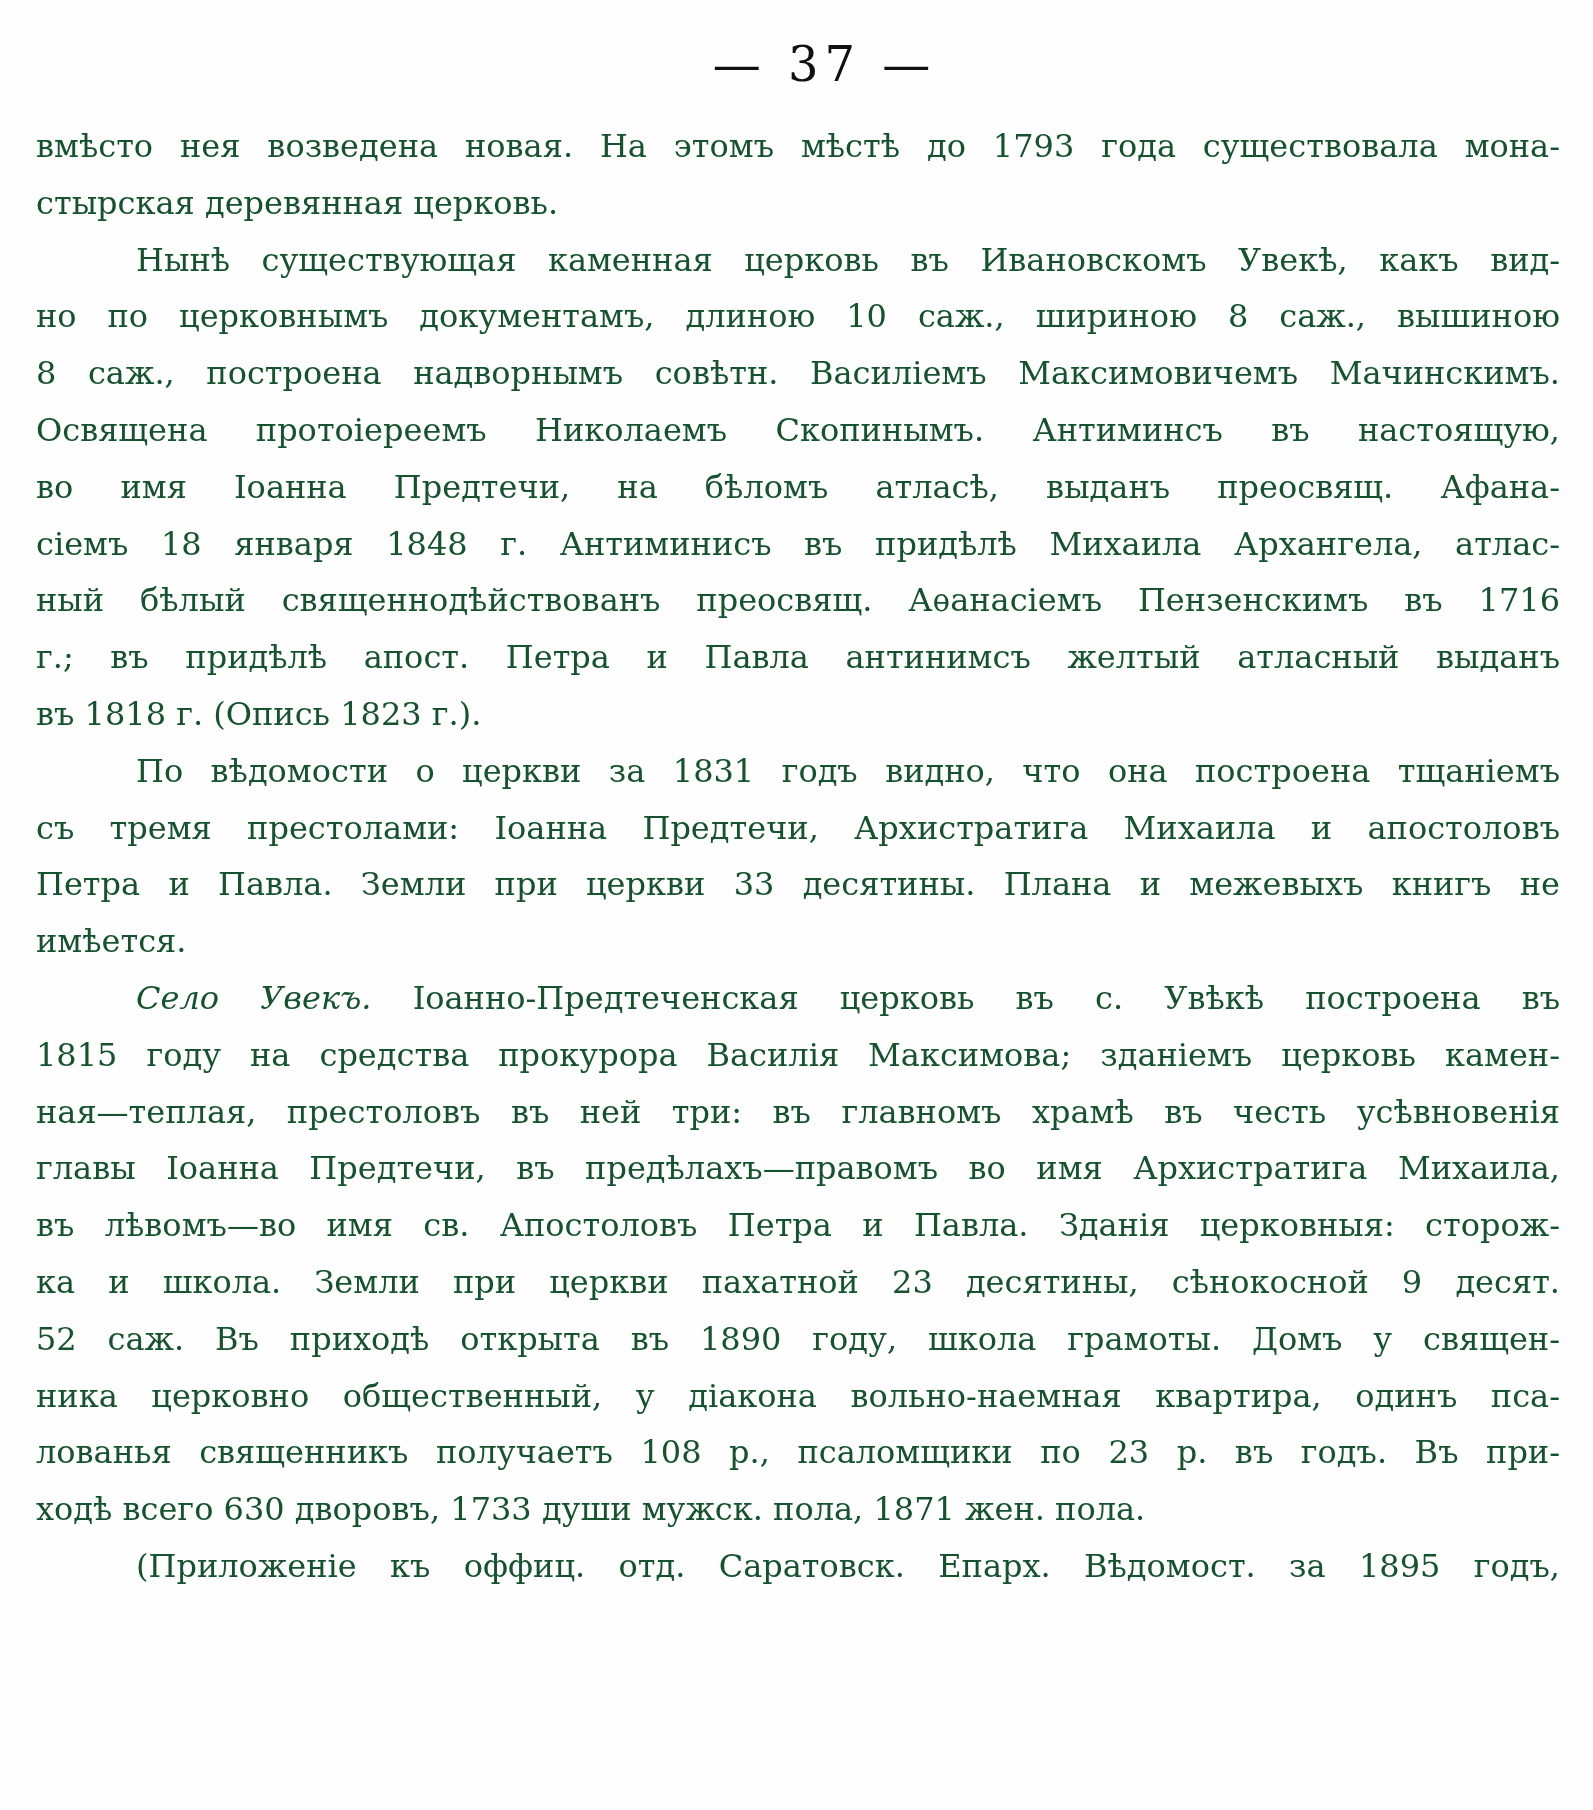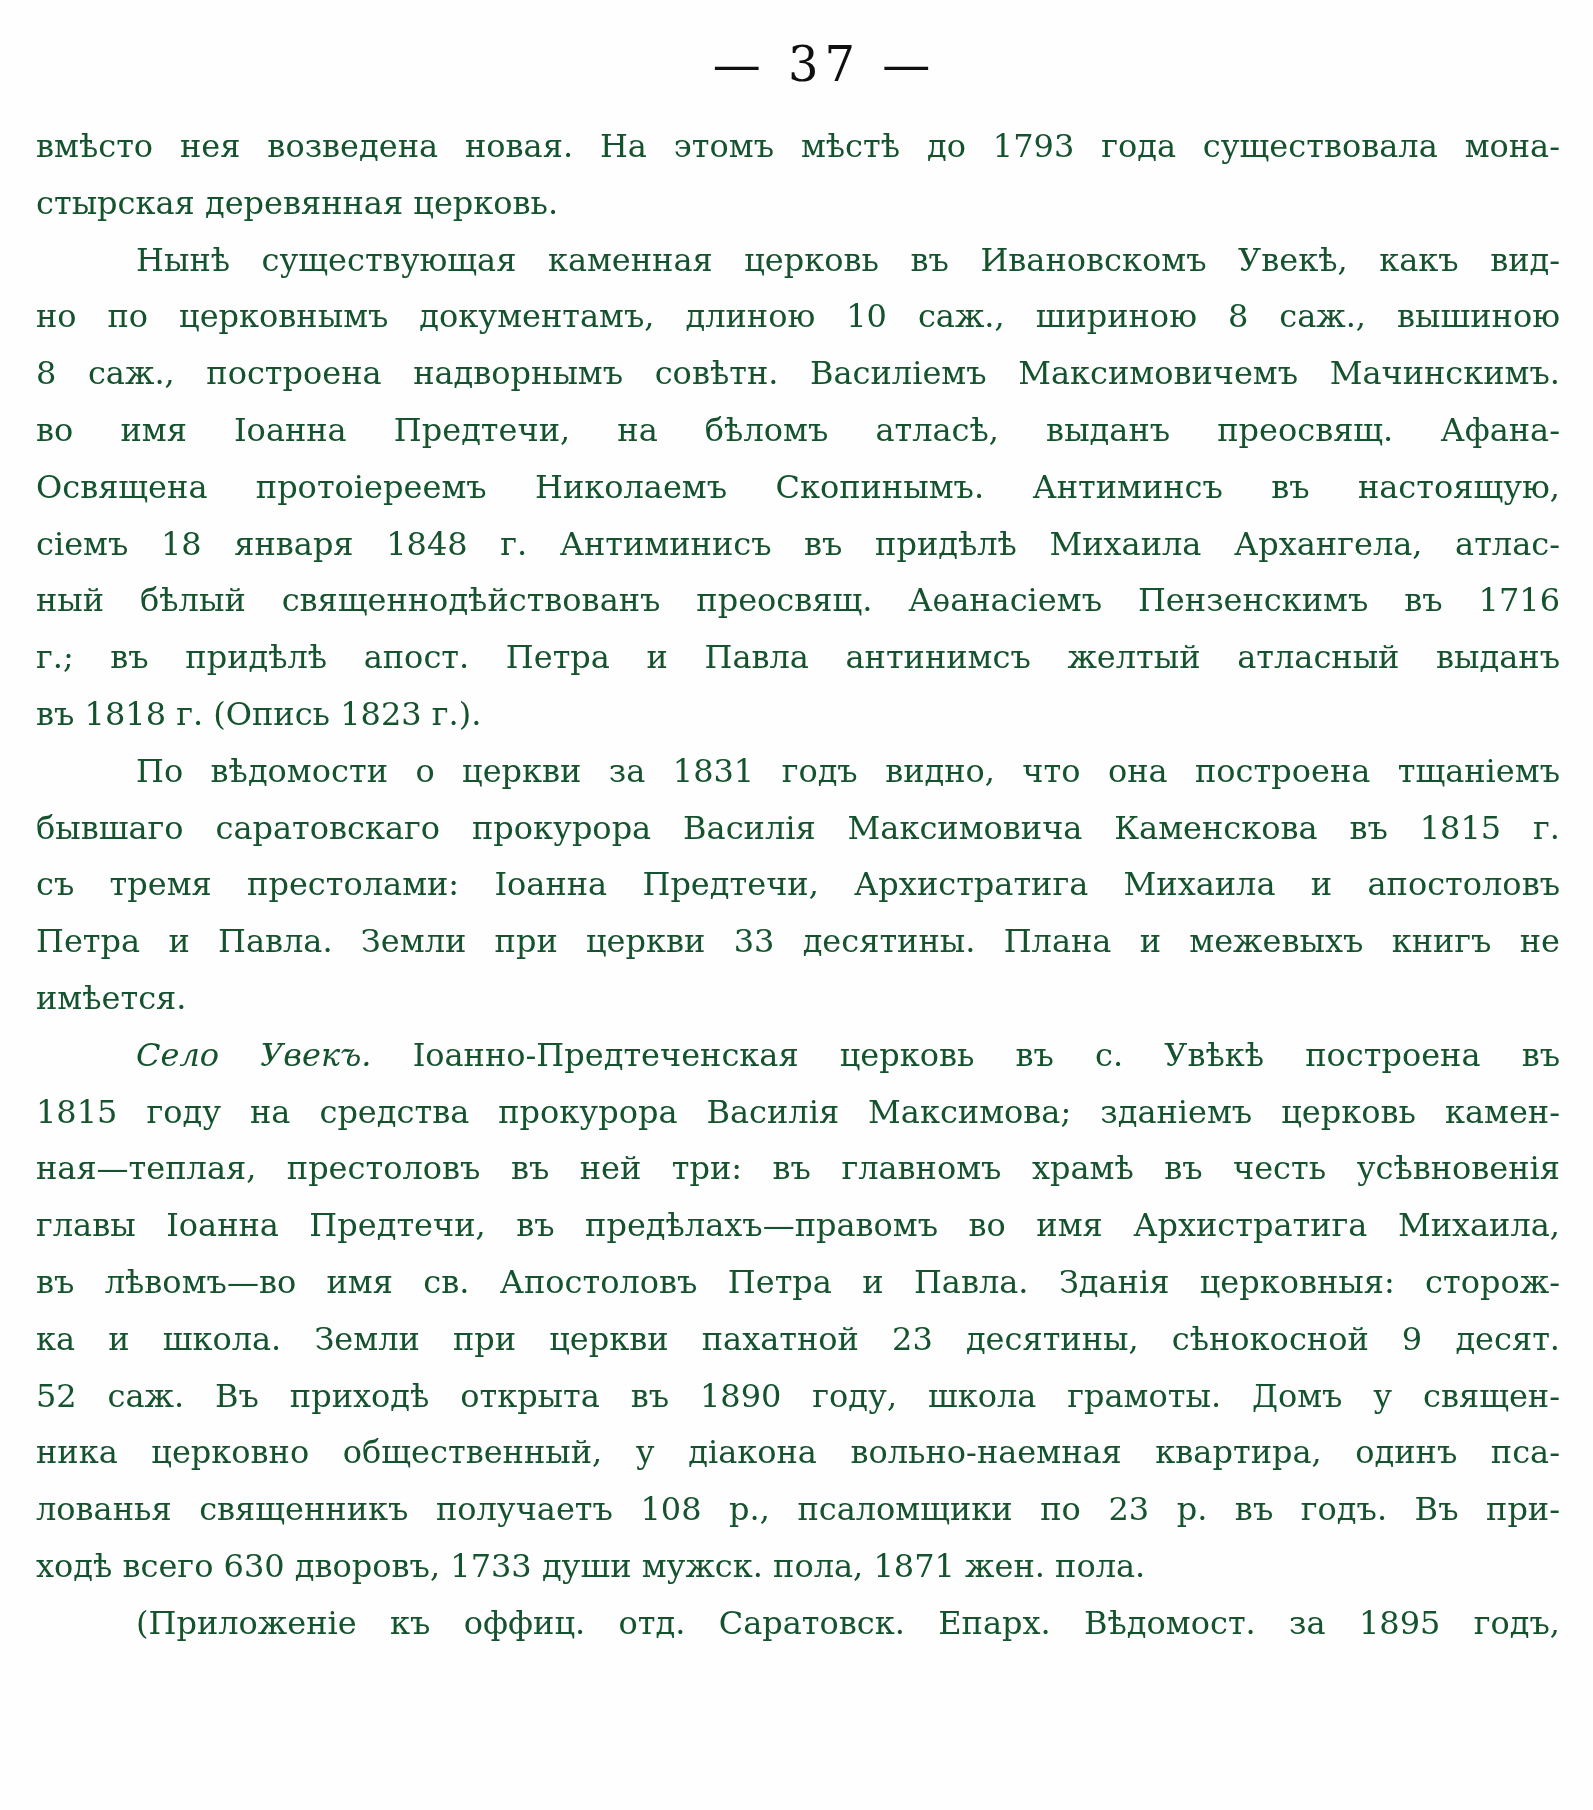--- a/index.html
+++ b/index.html
@@ -53,28 +53,27 @@
 <body>
 
 <div class="page">
   <div class="page-header">— 37 —</div>
   <div class="text-block">
       <div class="line"><span class="">вмѣсто нея возведена новая. На этомъ мѣстѣ до 1793 года существовала мона-</span></div>
       <div class="line last"><span class="">стырская деревянная церковь.</span></div>
       <div class="line indent"><span class="">Нынѣ существующая каменная церковь въ Ивановскомъ Увекѣ, какъ вид-</span></div>
       <div class="line"><span class="">но по церковнымъ документамъ, длиною 10 саж., шириною 8 саж., вышиною</span></div>
       <div class="line"><span class="">8 саж., построена надворнымъ совѣтн. Василіемъ Максимовичемъ Мачинскимъ.</span></div>
+      <div class="line"><span class="">Освящена протоіереемъ Николаемъ Скопинымъ. Антиминсъ въ настоящую,</span></div>
       <div class="line"><span class="">во имя Іоанна Предтечи, на бѣломъ атласѣ, выданъ преосвящ. Афана-</span></div>
-      <div class="line"><span class="">Освящена протоіереемъ Николаемъ Скопинымъ. Антиминсъ въ настоящую,</span></div>
       <div class="line"><span class="">сіемъ 18 января 1848 г. Антиминисъ въ придѣлѣ Михаила Архангела, атлас-</span></div>
       <div class="line"><span class="">ный бѣлый священнодѣйствованъ преосвящ. Аѳанасіемъ Пензенскимъ въ 1716</span></div>
       <div class="line"><span class="">г.; въ придѣлѣ апост. Петра и Павла антинимсъ желтый атласный выданъ</span></div>
       <div class="line last"><span class="">въ 1818 г. (Опись 1823 г.).</span></div>
       <div class="line indent"><span class="">По вѣдомости о церкви за 1831 годъ видно, что она построена тщаніемъ</span></div>
-      <div class="line"><span class="">бывшаго саратовскаго прокурора Василія Максимовича Каменскова въ 1815 г.</span></div>
       <div class="line"><span class="">съ тремя престолами: Іоанна Предтечи, Архистратига Михаила и апостоловъ</span></div>
       <div class="line"><span class="">Петра и Павла. Земли при церкви 33 десятины. Плана и межевыхъ книгъ не</span></div>
       <div class="line last"><span class="">имѣется.</span></div>
       <div class="line indent"><span class="it">Село Увекъ.</span><span class=""> Іоанно-Предтеченская церковь въ с. Увѣкѣ построена въ</span></div>
       <div class="line"><span class="">1815 году на средства прокурора Василія Максимова; зданіемъ церковь камен-</span></div>
       <div class="line"><span class="">ная—теплая, престоловъ въ ней три: въ главномъ храмѣ въ честь усѣвновенія</span></div>
       <div class="line"><span class="">главы Іоанна Предтечи, въ предѣлахъ—правомъ во имя Архистратига Михаила,</span></div>
       <div class="line"><span class="">въ лѣвомъ—во имя св. Апостоловъ Петра и Павла. Зданія церковныя: сторож-</span></div>
       <div class="line"><span class="">ка и школа. Земли при церкви пахатной 23 десятины, сѣнокосной 9 десят.</span></div>
       <div class="line"><span class="">52 саж. Въ приходѣ открыта въ 1890 году, школа грамоты. Домъ у священ-</span></div>

